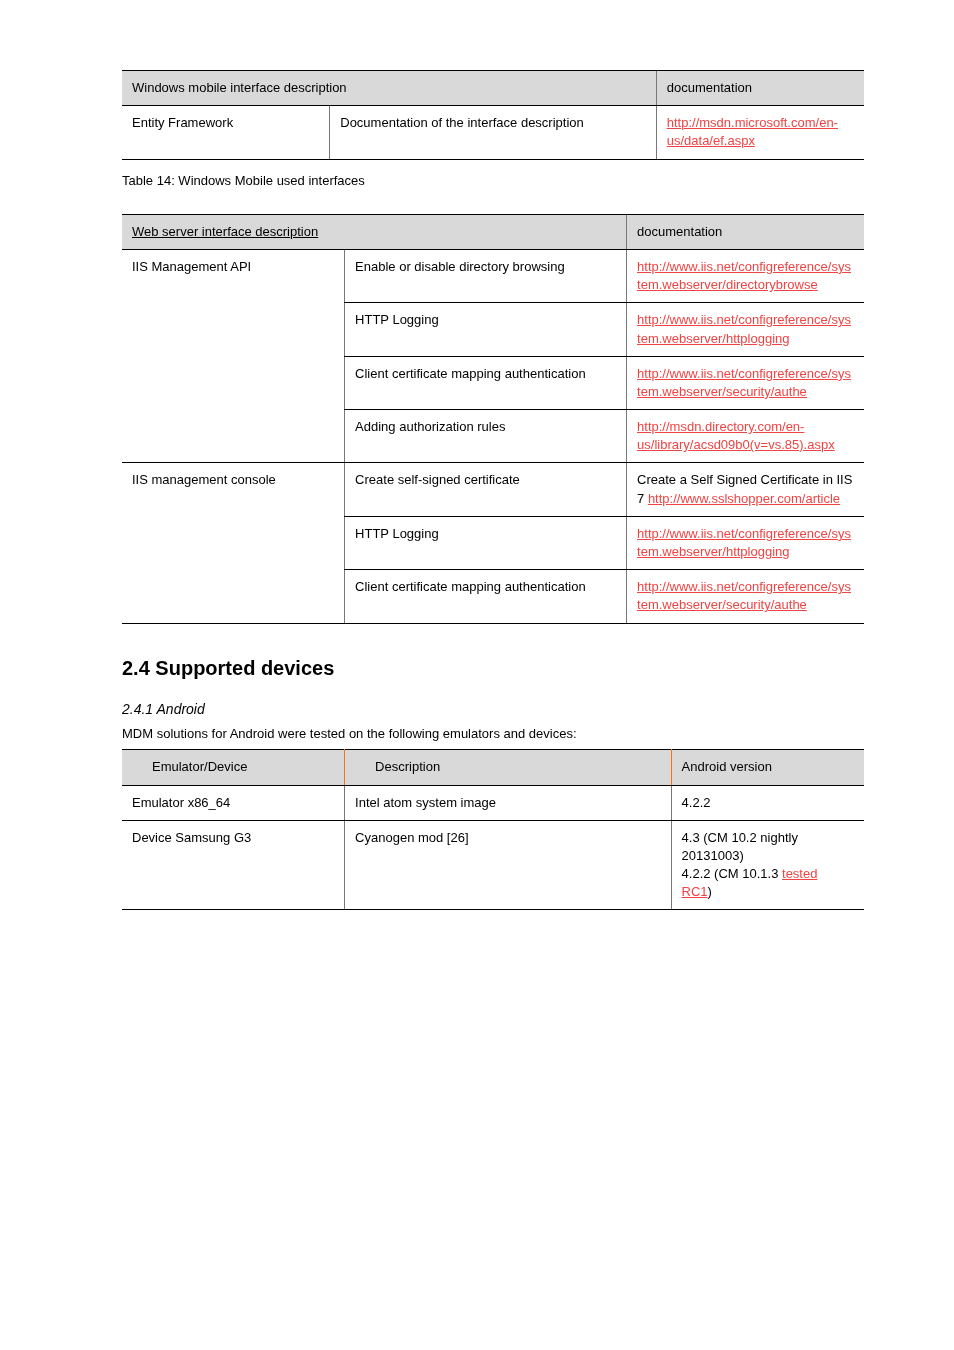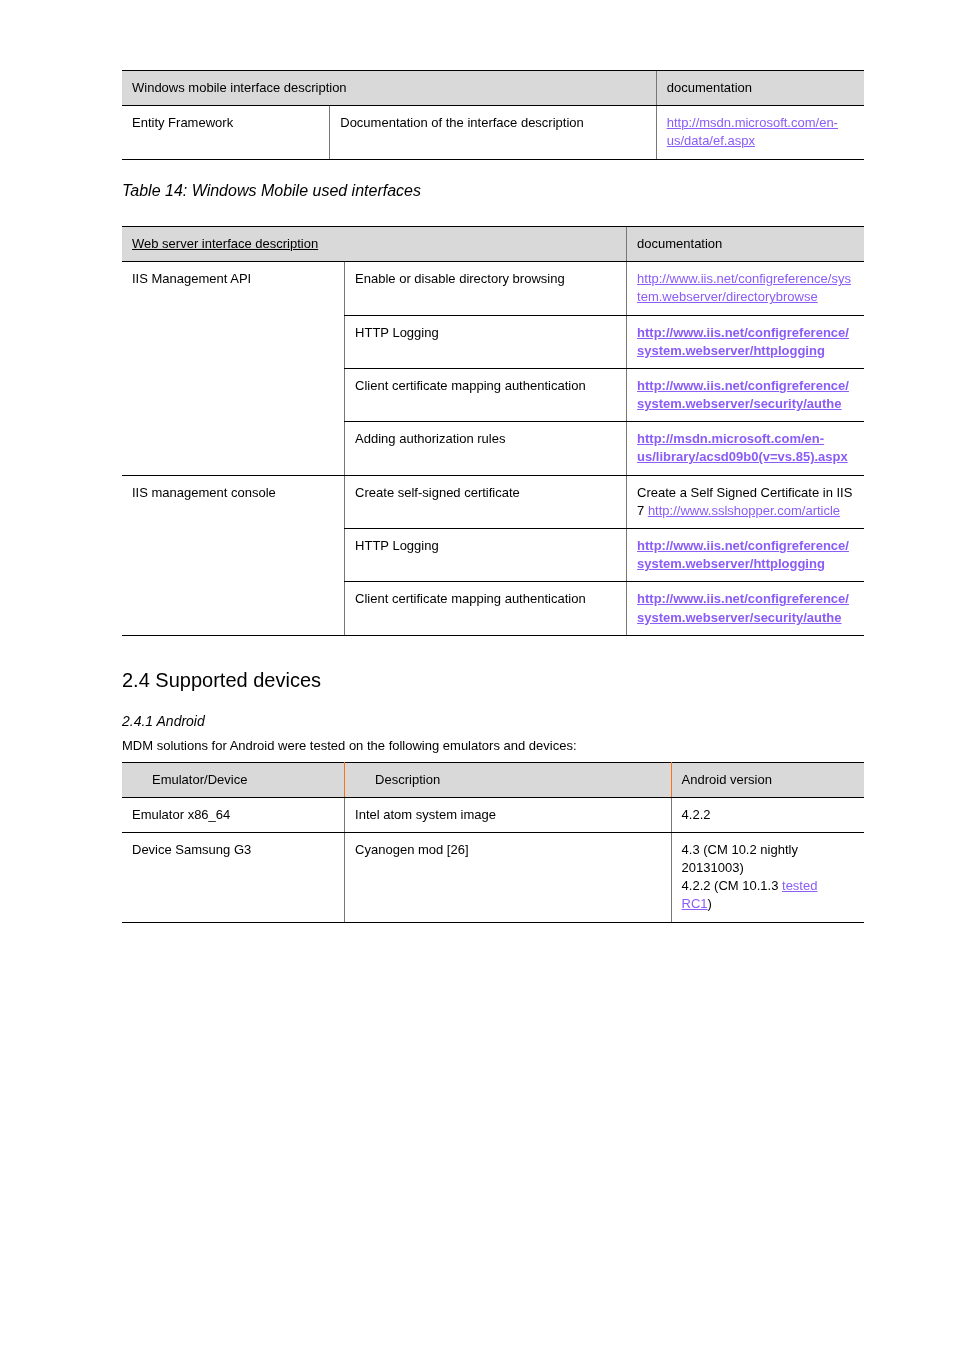--- a/index.html
+++ b/index.html
@@ -14,53 +14,52 @@
   .page {
     width: 954px;
     min-height: 1350px;
     box-sizing: border-box;
     padding: 70px 90px 0 122px;
     position: relative;
   }
   table {
     width: 100%;
     border-collapse: collapse;
-    margin-bottom: 20px;
+    margin-bottom: 12px;
     table-layout: fixed;
   }
   th, td {
     font-size: 13px;
     padding: 8px 10px;
     vertical-align: top;
     text-align: left;
     font-weight: normal;
   }
   th {
     background: #d9d9d9;
     border-top: 1px solid #000;
     border-bottom: 1px solid #000;
   }
   td {
     border-bottom: 1px solid #000;
   }
   tr.first-row td { border-top: none; }
   .link {
-    color: #8b5cf6;
+    color: #ef4444;
     text-decoration: underline;
     cursor: pointer;
     overflow-wrap: break-word;
   }
   .caption {
-    font-size: 16px;
+    font-size: 13px;
     margin: 4px 0 24px 0;
-    font-style: italic;
   }
   .heading2 {
     font-size: 20px;
-    font-weight: normal;
+    font-weight: bold;
     margin: 30px 0 10px 0;
     font-family: Verdana, Geneva, sans-serif;
   }
   .heading3 {
     font-size: 14px;
     font-weight: normal;
     font-style: italic;
     margin: 18px 0 6px 0;
   }
   .body-text {
@@ -77,21 +76,21 @@
   .col2-b { width: 38%; border-right: 1px solid #777; }
   .col3-b { width: 32%; }
   .th1-b { width: 68%; text-decoration: underline; }
   .th2-b { width: 32%; }
 
   .col1-c { width: 30%; border-right: 1px solid #777; }
   .col2-c { width: 44%; border-right: 1px solid #777; }
   .col3-c { width: 26%; }
   .th1-c { border-right: 1px solid #f97316; padding-left: 30px; }
   .no-right { border-right: none !important; }
-  .inner-row td:not(:first-child) { border-top: 1px solid #777; font-weight: bold; }
+  .inner-row td:not(:first-child) { border-top: 1px solid #777; }
   .left-span { border-bottom: 1px solid #000; }
 </style>
 </head>
 <body>
 <div class="page">
 
 <table>
   <colgroup>
     <col class="col1-a">
     <col class="col2-a">
@@ -144,21 +143,21 @@
     </tr>
     <tr class="inner-row">
       <td>Client certificate mapping authentication</td>
       <td>
         <span class="link">http://www.iis.net/configreference/system.webserver/security/authe</span>
       </td>
     </tr>
     <tr class="inner-row">
       <td>Adding authorization rules</td>
       <td>
-        <span class="link">http://msdn.microsoft.com/en-</span><br>
+        <span class="link">http://msdn.directory.com/en-</span><br>
         <span class="link">us/library/acsd09b0(v=vs.85).aspx</span>
       </td>
     </tr>
 
     <tr>
       <td rowspan="3" class="left-span">IIS management console</td>
       <td>Create self-signed certificate</td>
       <td>
         <span>Create a Self Signed Certificate in IIS 7 </span>
         <span class="link">http://www.sslshopper.com/article</span>

